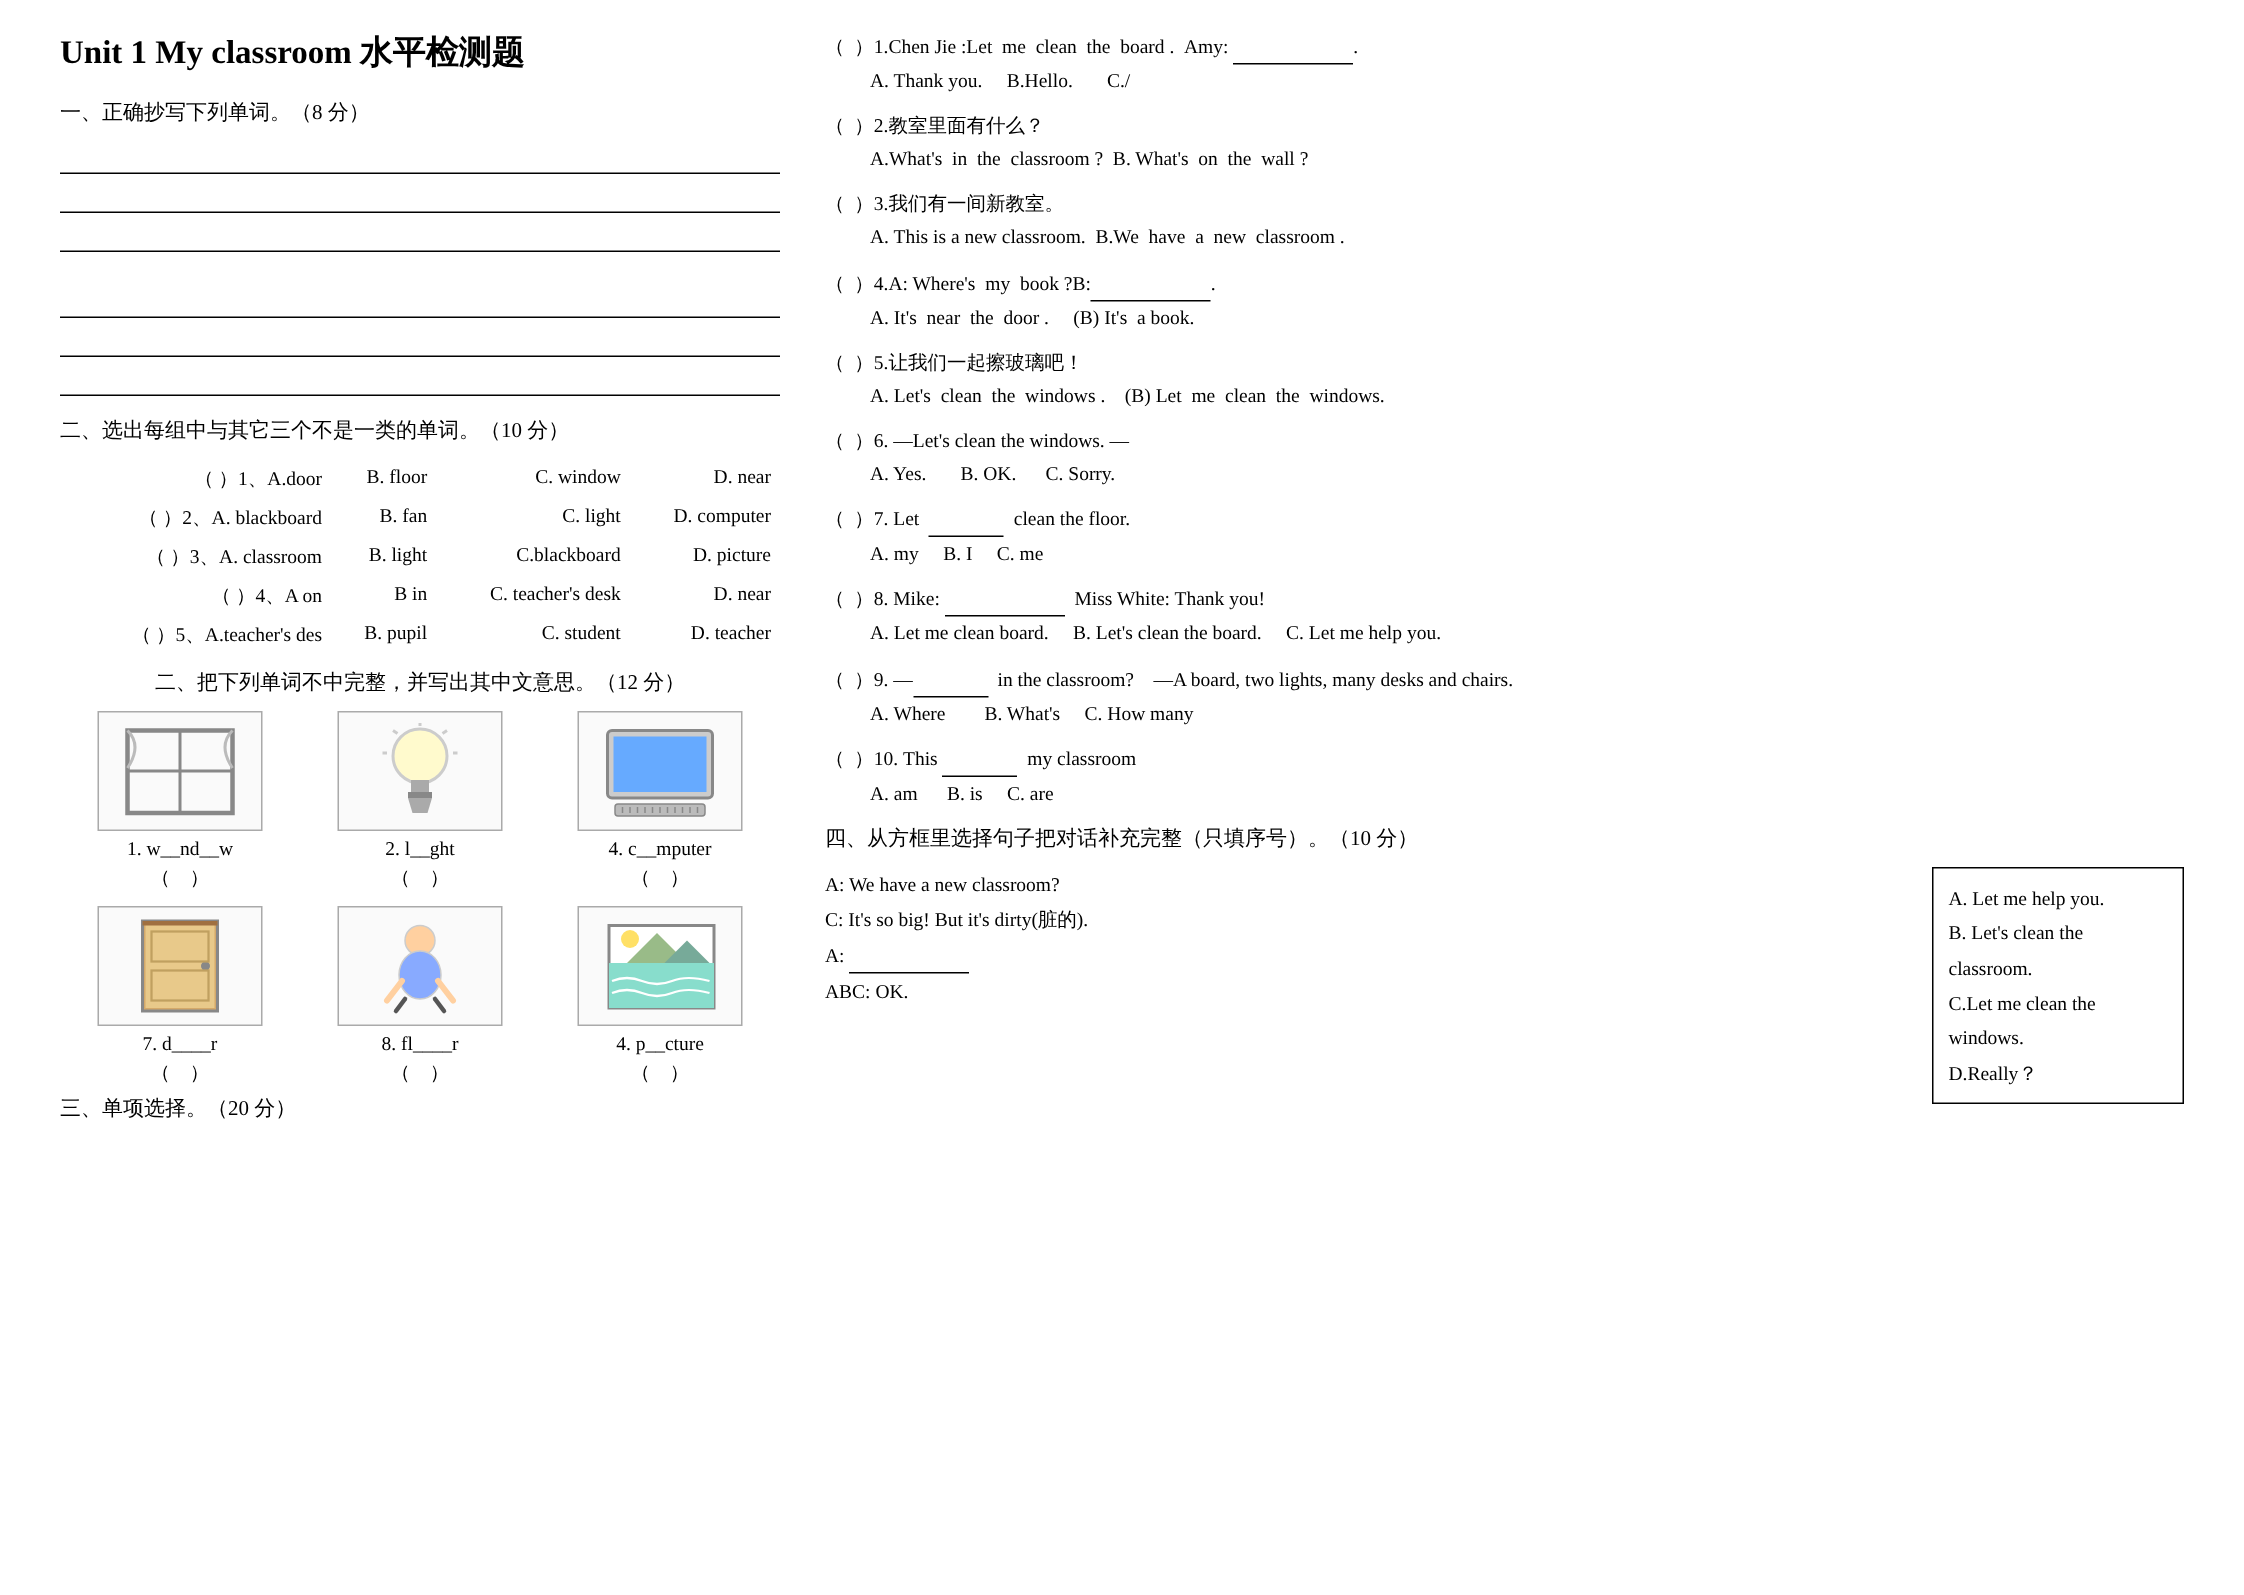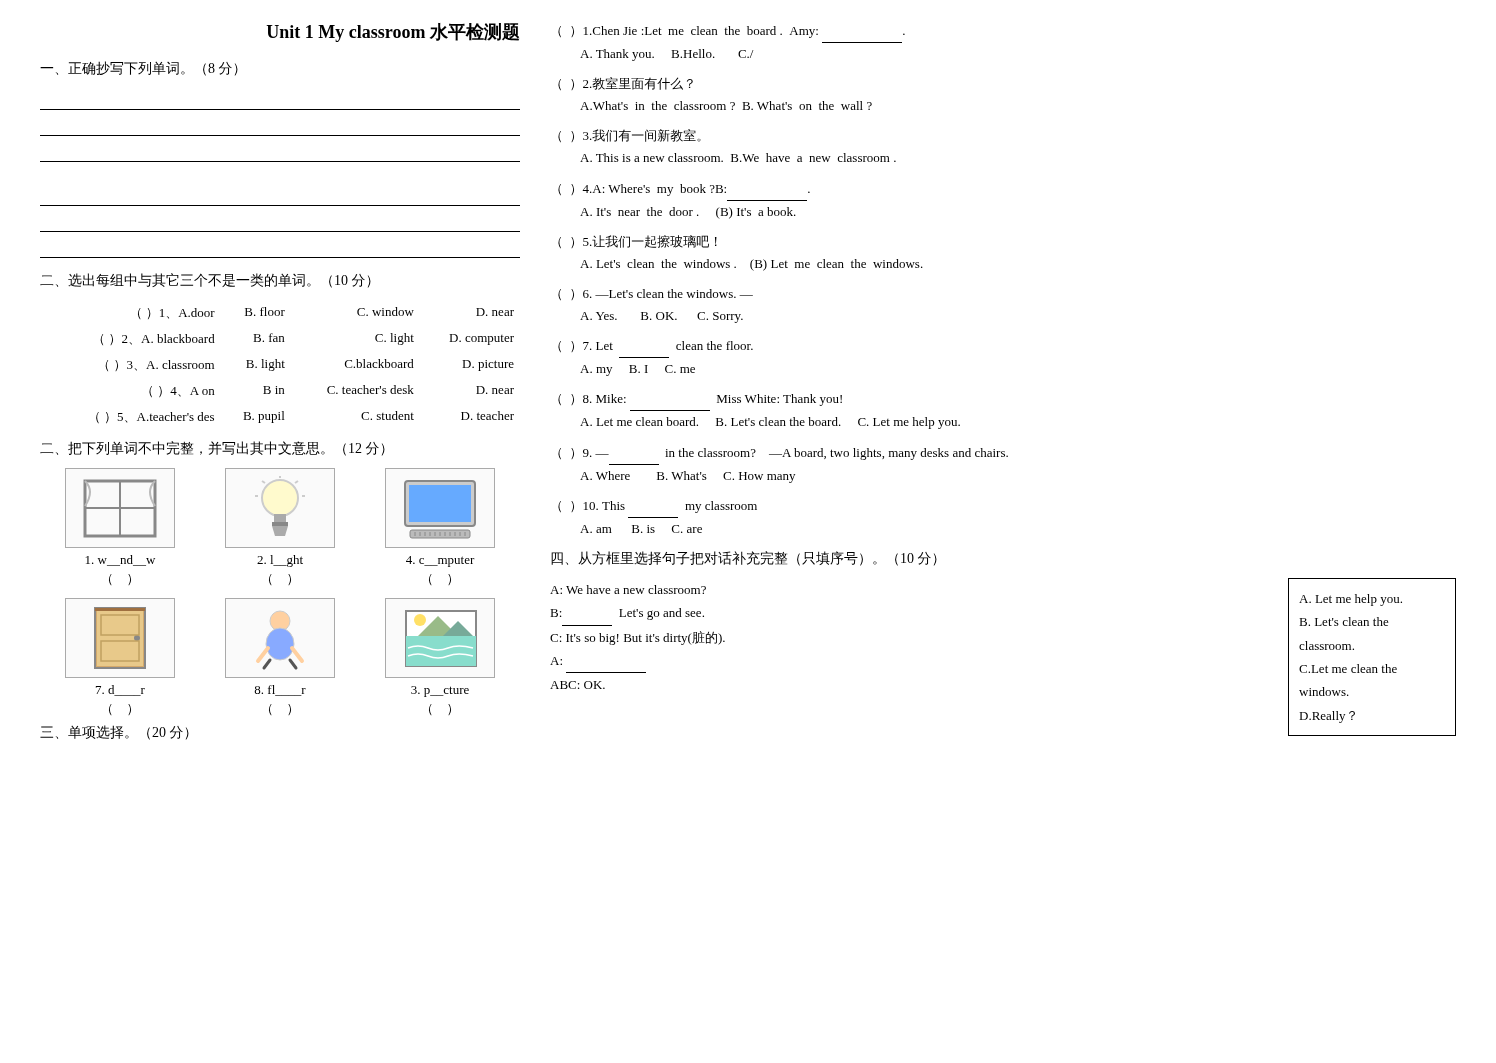--- a/index.html
+++ b/index.html
@@ -19,22 +19,22 @@
       margin: 0 auto;
     }
     .left-col {
       width: 480px;
       flex-shrink: 0;
     }
     .right-col {
       flex: 1;
     }
     .title {
-      text-align: right;
-      font-size: 18px;
+      text-align: left;
+      font-size: 22px;
       font-weight: bold;
       margin-bottom: 16px;
     }
     .section-title {
       font-size: 14px;
       margin-bottom: 10px;
     }
     .underline-lines {
       margin: 8px 0 14px 0;
     }
@@ -179,21 +179,21 @@
       </tr>
       <tr>
         <td>（  ）5、A.teacher's des</td>
         <td>B. pupil</td>
         <td>C. student</td>
         <td>D. teacher</td>
       </tr>
     </tbody>
       </table>
 
-    <div class="section-title" style="margin-top:10px;">二、把下列单词不中完整，并写出其中文意思。（12 分）</div>
+    <div class="section-title" style="margin-top:10px;text-align:center;">二、把下列单词不中完整，并写出其中文意思。（12 分）</div>
 
     <div class="vocab-grid">
       <div class="vocab-item">
         <div class="img-box">
 
           <svg width="80" height="65" viewBox="0 0 80 65">
             <rect x="5" y="5" width="70" height="55" fill="none" stroke="#888" stroke-width="3"></rect>
             <line x1="40" y1="5" x2="40" y2="60" stroke="#888" stroke-width="2"></line>
             <line x1="5" y1="32" x2="75" y2="32" stroke="#888" stroke-width="2"></line>
 
@@ -284,21 +284,21 @@
 
             <rect x="8" y="30" width="70" height="30" fill="#8dc"></rect>
             <polygon points="20,30 40,10 60,30" fill="#9b8"></polygon>
             <polygon points="45,30 60,15 75,30" fill="#7a9"></polygon>
             <circle cx="22" cy="14" r="6" fill="#ffe066"></circle>
 
             <path d="M10,42 Q20,38 30,42 Q40,46 50,42 Q60,38 75,42" fill="none" stroke="#fff" stroke-width="1.5"></path>
             <path d="M10,50 Q20,46 30,50 Q40,54 50,50 Q60,46 75,50" fill="none" stroke="#fff" stroke-width="1.5"></path>
           </svg>
         </div>
-        <div class="blanks">3. p__cture</div>
+        <div class="blanks">4. p__cture</div>
         <div class="paren-row">（&nbsp;&nbsp;&nbsp;&nbsp;）</div>
       </div>
     </div>
 
     <div class="section3-title">三、单项选择。（20 分）</div>
   </div>
 
   <div class="right-col">
 
     <div class="question-block">
@@ -340,21 +340,20 @@
     <div class="question-block">
       <div>（&nbsp;&nbsp;）10. This <span class="underline-blank-short">&nbsp;&nbsp;&nbsp;&nbsp;&nbsp;&nbsp;&nbsp;&nbsp;</span>&nbsp; my classroom</div>
       <div class="answer-options">A. am &nbsp;&nbsp;&nbsp;&nbsp; B. is &nbsp;&nbsp;&nbsp; C. are</div>
     </div>
 
     <div class="section4">
       <div class="section-title">四、从方框里选择句子把对话补充完整（只填序号）。（10 分）</div>
       <div class="section4-content">
         <div class="dialog-box">
           <div>A: We have a new classroom?</div>
-          <div>B:<span class="underline-blank-short">&nbsp;&nbsp;&nbsp;&nbsp;&nbsp;&nbsp;&nbsp;&nbsp;&nbsp;</span>&nbsp; Let's go and see.</div>
           <div>C: It's so big! But it's dirty(脏的).</div>
           <div>A: <span class="underline-blank">&nbsp;&nbsp;&nbsp;&nbsp;&nbsp;&nbsp;&nbsp;&nbsp;&nbsp;&nbsp;&nbsp;&nbsp;&nbsp;&nbsp;&nbsp;&nbsp;&nbsp;&nbsp;</span></div>
           <div>ABC: OK.</div>
         </div>
         <div class="choice-box">
           <div>A. Let me help you.</div>
           <div>B. Let's clean the classroom.</div>
           <div>C.Let me clean the windows.</div>
           <div>D.Really？</div>
         </div>

